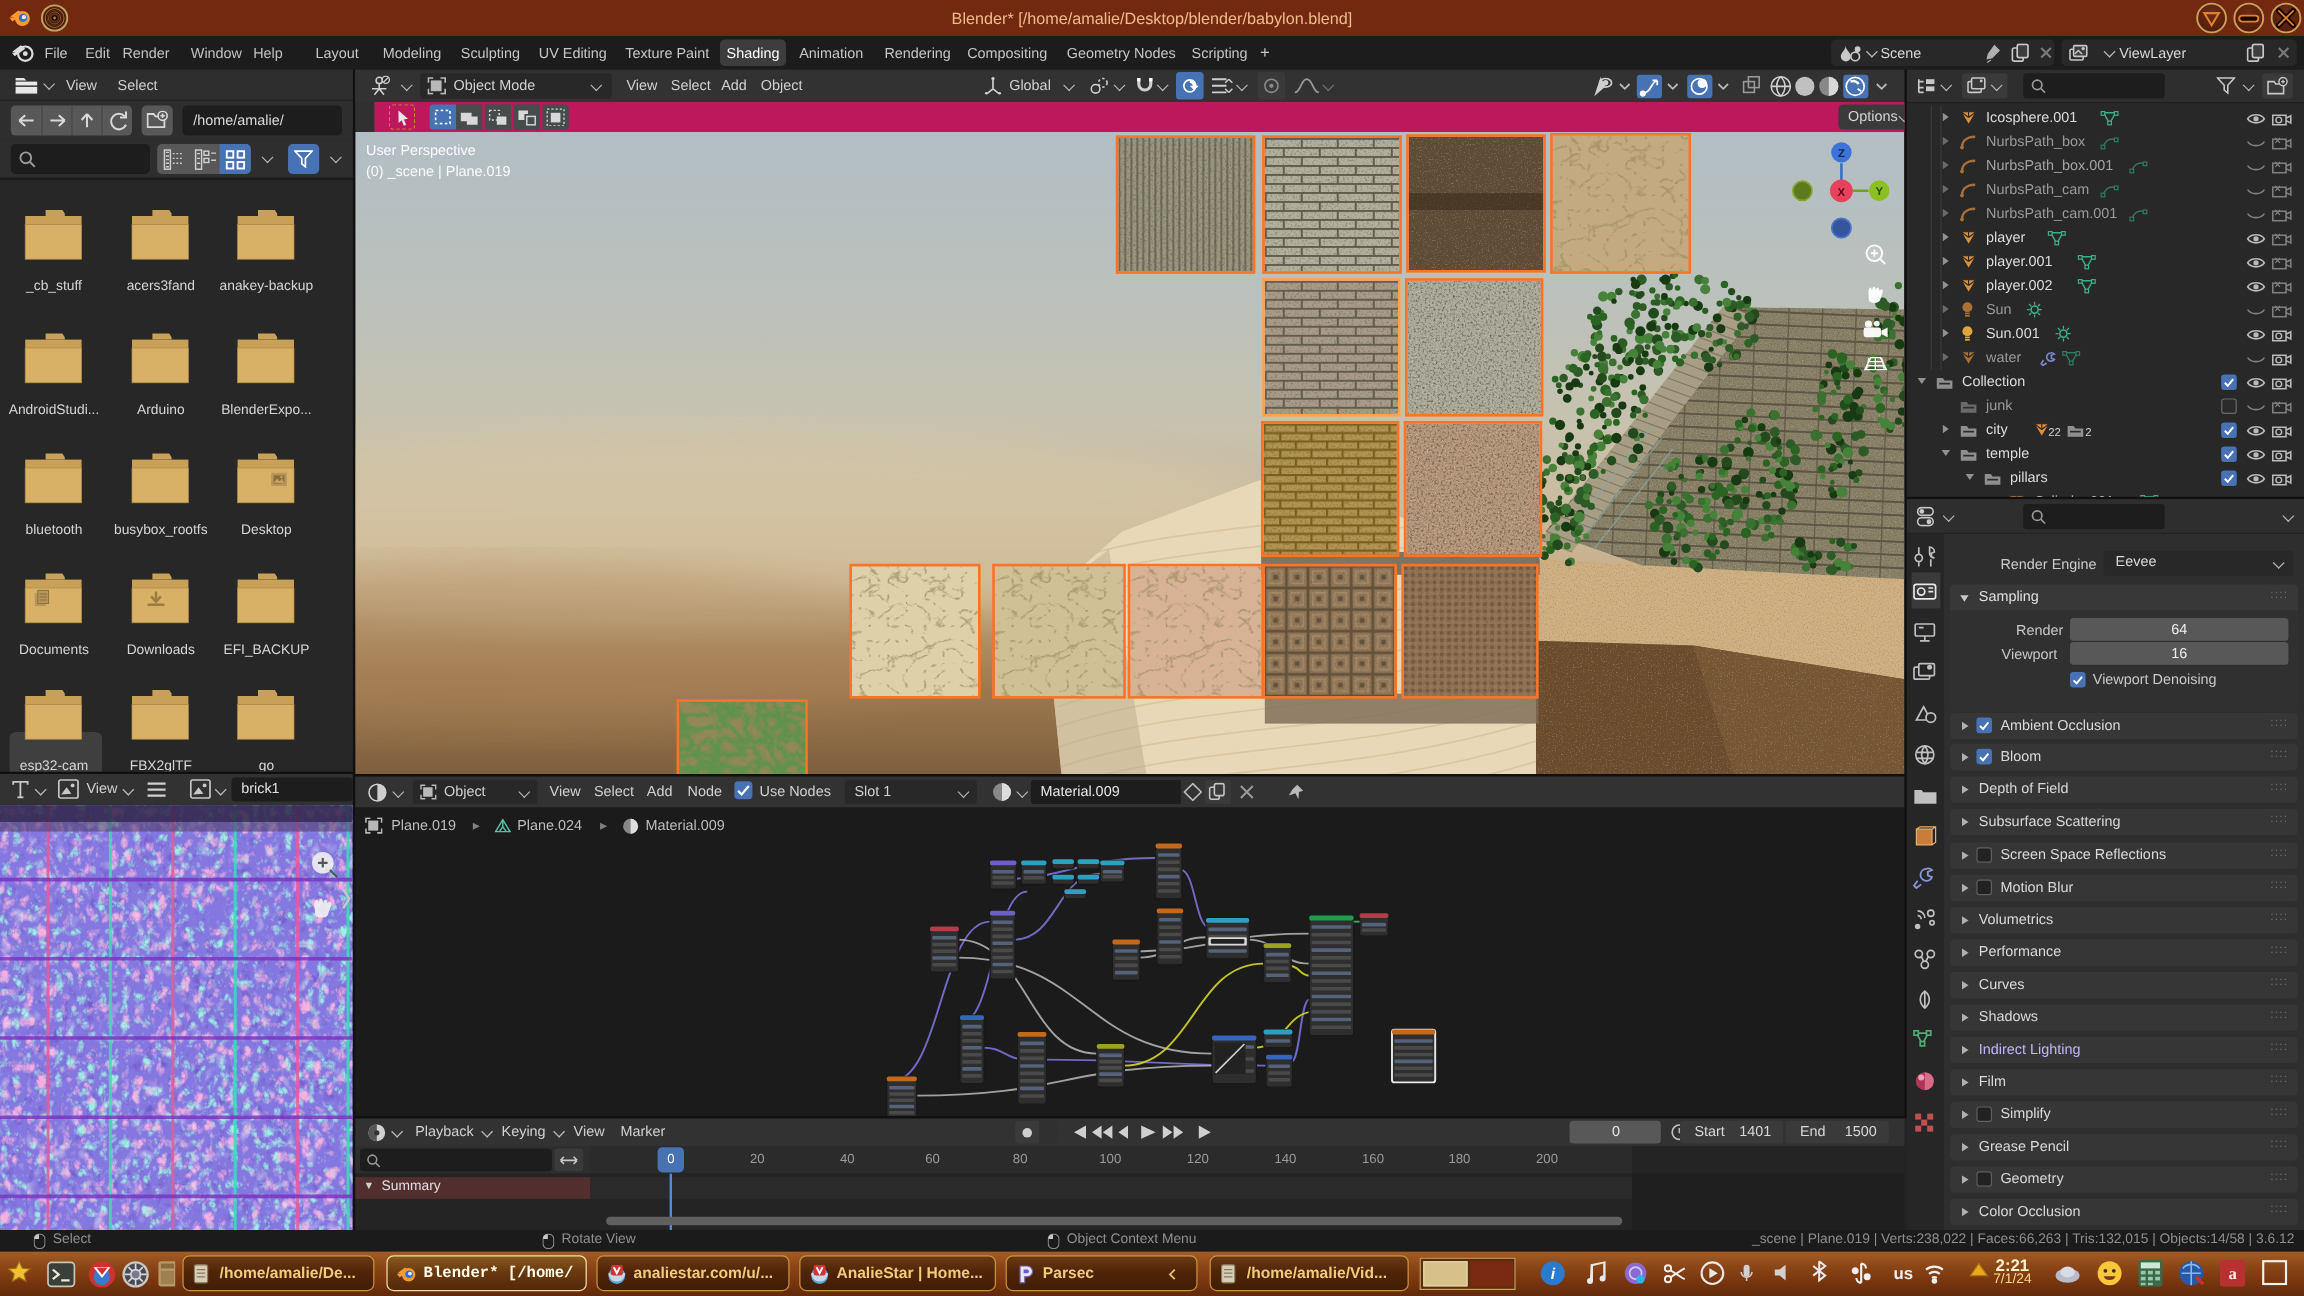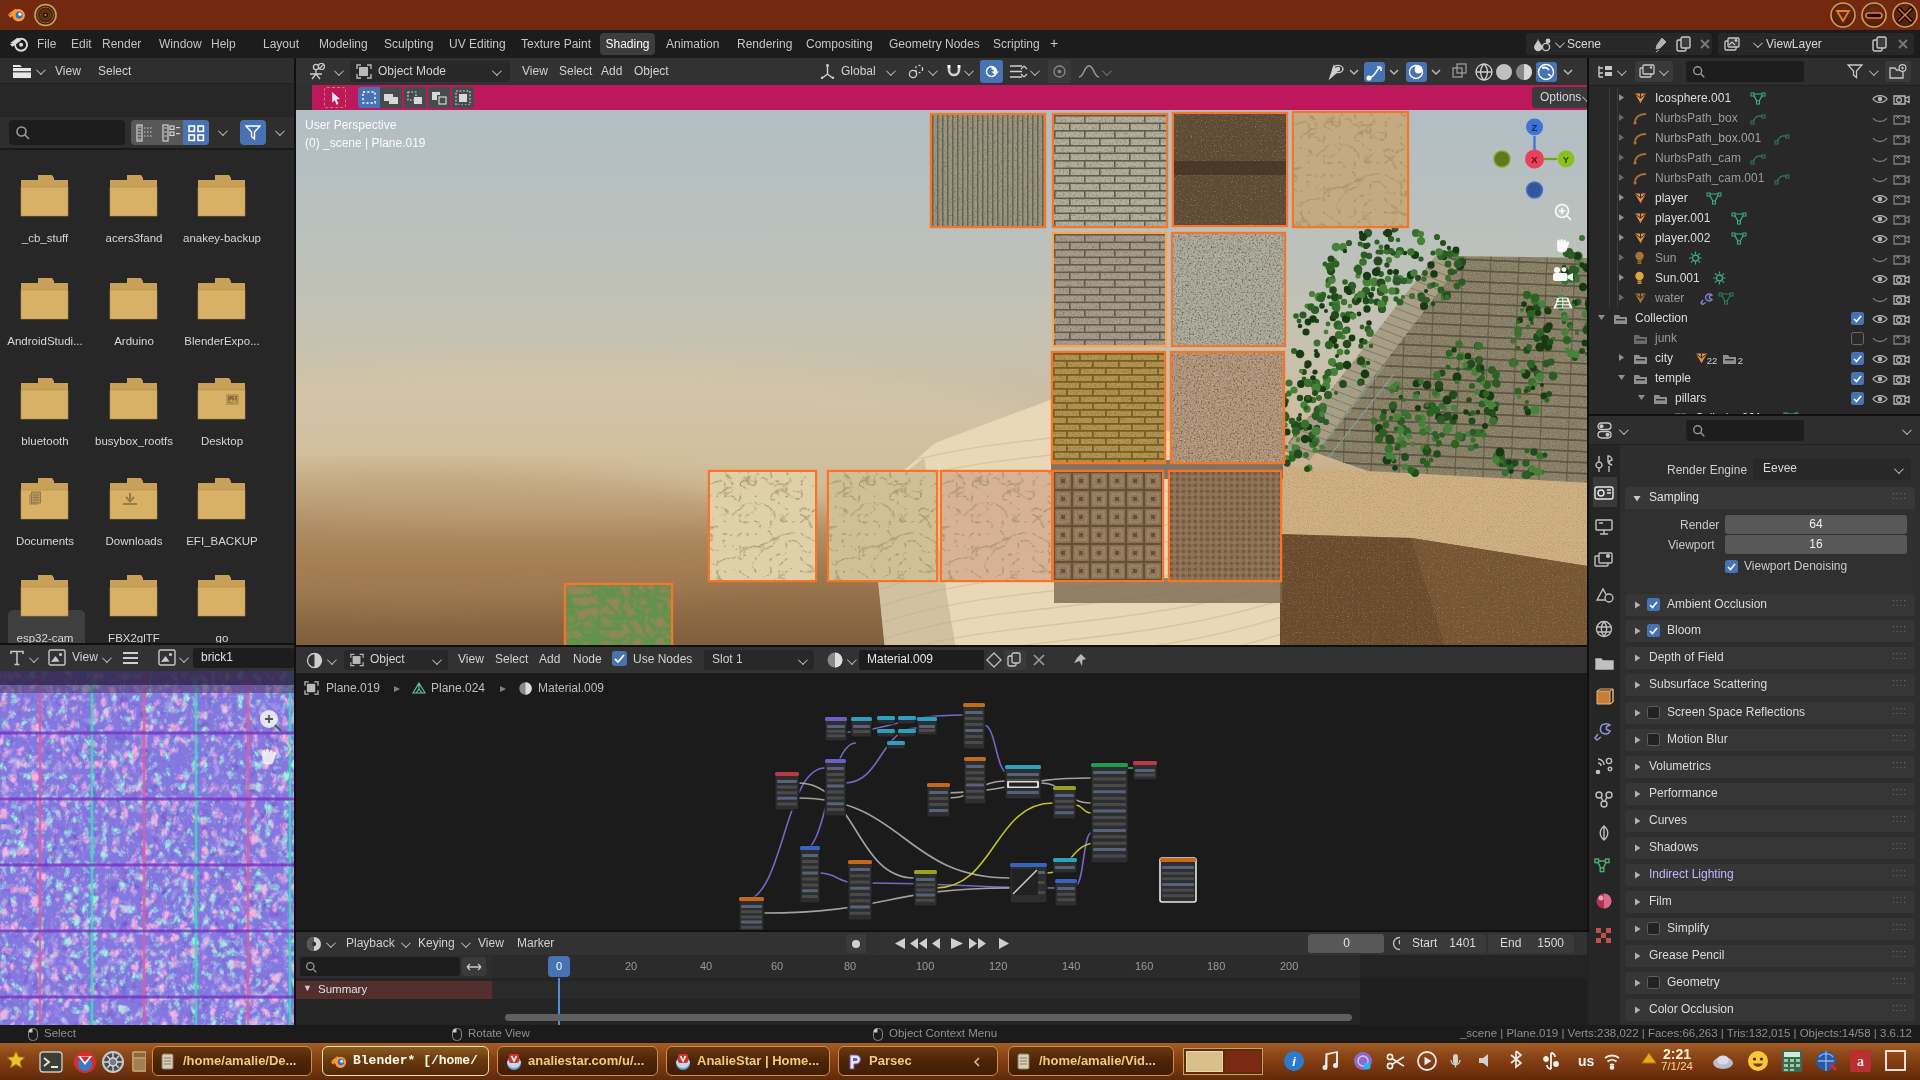--- a/index.html
+++ b/index.html
@@ -27,20 +27,21 @@
   <svg class="abs" style="left:33px;top:2px" width="25" height="26" viewBox="0 0 26 26">
     <circle cx="13" cy="13" r="12" fill="#5a3a1a"></circle>
     <circle cx="13" cy="13" r="11" fill="none" stroke="#c8a060" stroke-width="1.6"></circle>
     <circle cx="13" cy="13" r="8.2" fill="none" stroke="#3a1505" stroke-width="2.4"></circle>
     <circle cx="13" cy="13" r="8.2" fill="none" stroke="#b06030" stroke-width="1"></circle>
     <circle cx="13" cy="13" r="5.2" fill="none" stroke="#3a1505" stroke-width="2.2"></circle>
     <circle cx="13" cy="13" r="5.2" fill="none" stroke="#a05828" stroke-width=".8"></circle>
     <circle cx="13" cy="13" r="2.6" fill="#200a02"></circle>
     <circle cx="13" cy="13" r="1.2" fill="#c87840"></circle>
   </svg>
+  <div class="abs" style="left:0;right:0;top:8px;text-align:center;color:#f0bc8e;font-size:13.5px;">Blender* [/home/amalie/Desktop/blender/babylon.blend]</div>
 
   <svg class="abs" style="left:1830px;top:1px" width="90" height="28" viewBox="0 0 90 28">
     <defs>
       <radialGradient id="wbtn" cx="0.5" cy="0.35" r="0.75">
         <stop offset="0" stop-color="#6e2d15"></stop>
             <stop offset="0.7" stop-color="#571f0c"></stop>
             <stop offset="1" stop-color="#3f1605"></stop>
       </radialGradient>
     </defs>
     <g>
@@ -126,20 +127,38 @@
     <svg class="abs" style="left:12px;top:5px" width="22" height="16" viewBox="0 0 22 16">
       <path d="M1 2 h7 l2 2 h-9 Z" fill="#e8e8e8"></path>
       <rect x="1" y="5" width="18" height="3.2" fill="#e8e8e8"></rect>
       <rect x="1" y="9.4" width="18" height="5.6" fill="#e8e8e8"></rect>
     </svg>
     <span class="chev abs" style="left:36px;top:10px"></span>
     <div class="abs" style="left:55px;top:6px;color:#cfcfcf;font-size:12px;">View</div>
     <div class="abs" style="left:98px;top:6px;color:#cfcfcf;font-size:12px;">Select</div>
   </div>
 
+  <div class="abs" style="left:0;top:26px;width:294px;height:33px;background:#2e2e2e;">
+    <div class="abs" style="left:9px;top:4px;width:101px;height:25px;background:#585858;border-radius:4px;"></div>
+    <svg class="abs" style="left:9px;top:4px" width="102" height="25" viewBox="0 0 102 25">
+      <path d="M26 0 v25 M51 0 v25 M76 0 v25" stroke="#474747" stroke-width="1"></path>
+      <path d="M7 12.5 h12 m-12 0 l5 -4.5 m-5 4.5 l5 4.5" stroke="#d8d8d8" stroke-width="1.7" fill="none"></path>
+      <path d="M33 12.5 h12 m0 0 l-5 -4.5 m5 4.5 l-5 4.5" stroke="#d8d8d8" stroke-width="1.7" fill="none"></path>
+      <path d="M63.5 18 v-11 m0 0 l-4.5 5 m4.5 -5 l4.5 5" stroke="#d8d8d8" stroke-width="1.7" fill="none"></path>
+      <path d="M95 9 a6.5 6.5 0 1 0 1 7" stroke="#d8d8d8" stroke-width="1.7" fill="none"></path>
+      <path d="M96 5 v5 h-5" stroke="#d8d8d8" stroke-width="1.7" fill="none"></path>
+    </svg>
+    <div class="abs" style="left:118px;top:4px;width:26px;height:25px;background:#585858;border-radius:4px;"></div>
+    <svg class="abs" style="left:122px;top:8px" width="18" height="17" viewBox="0 0 18 17">
+      <path d="M1 3 h5 l1.5 2 H15 v9 H1 Z" fill="none" stroke="#d8d8d8" stroke-width="1.5"></path>
+      <circle cx="13.5" cy="4.5" r="3.8" fill="#585858" stroke="#d8d8d8" stroke-width="1.4"></circle>
+      <path d="M13.5 2.6 v3.8 M11.6 4.5 h3.8" stroke="#d8d8d8" stroke-width="1.3"></path>
+    </svg>
+    <div class="abs" style="left:152px;top:4px;width:133px;height:25px;background:#1d1d1d;border-radius:4px;color:#dadada;font-size:12px;line-height:25px;padding-left:9px;">/home/amalie/</div>
+  </div>
 
   <div class="abs" style="left:0;top:59px;width:294px;height:33px;background:#2e2e2e;border-bottom:2px solid #1a1a1a;">
     <div class="abs" style="left:9px;top:3px;width:116px;height:25px;background:#1d1d1d;border-radius:4px;"></div>
     <svg class="abs" style="left:15px;top:8px" width="16" height="16" viewBox="0 0 16 16">
       <circle cx="6.5" cy="6.5" r="4.5" fill="none" stroke="#9a9a9a" stroke-width="1.6"></circle>
       <path d="M10 10 l4 4" stroke="#9a9a9a" stroke-width="1.6"></path>
     </svg>
     <div class="abs" style="left:131px;top:3px;width:78px;height:25px;background:#585858;border-radius:4px;"></div>
     <div class="abs" style="left:183px;top:3px;width:26px;height:25px;background:#4772b3;border-radius:0 4px 4px 0;"></div>
     <svg class="abs" style="left:135px;top:7px" width="74" height="18" viewBox="0 0 74 18">

